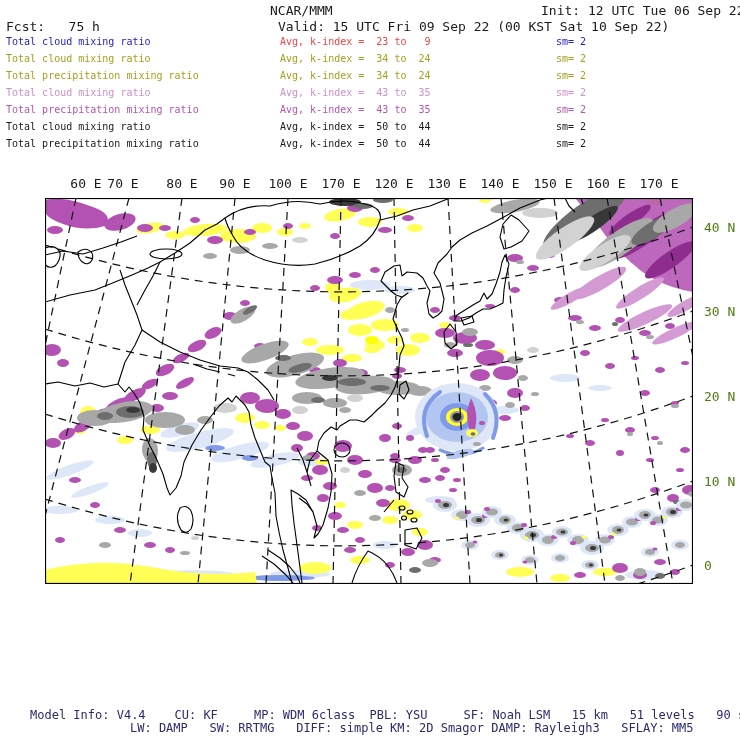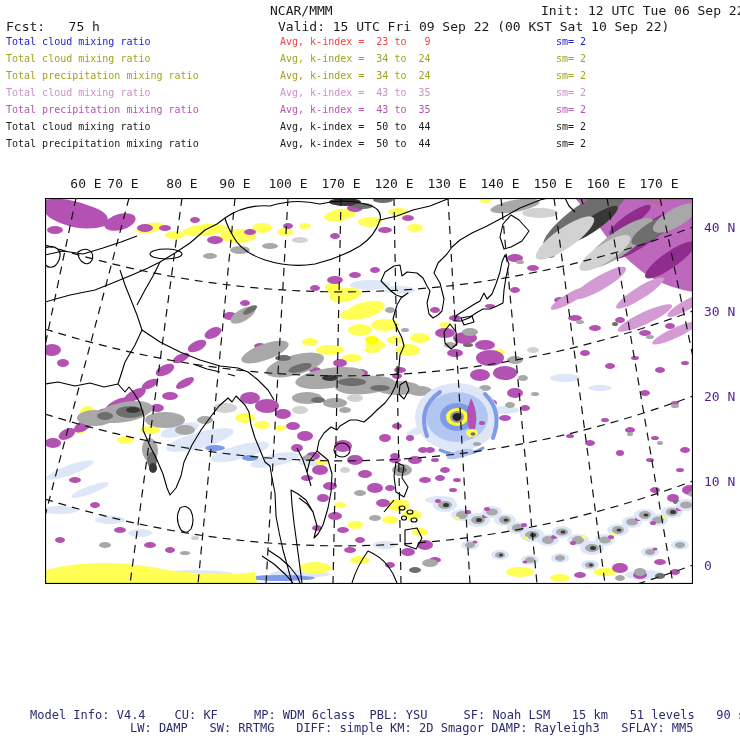--- a/index.html
+++ b/index.html
@@ -2,21 +2,21 @@
 <html><head>
 <meta charset="utf-8">
 <style>
   html,body{margin:0;padding:0;background:#ffffff;}
   #page{position:relative;width:740px;height:740px;background:#ffffff;overflow:hidden;
         font-family:"DejaVu Sans Mono","Liberation Mono",monospace;}
   .t{position:absolute;font-size:13px;line-height:15px;white-space:pre;color:#1a1a1a;}
   .legend-row span{position:absolute;white-space:pre;font-size:10px;}
   .lab{left:6px;} .stat{left:280px;} .sm{left:556px;}
   .lon{position:absolute;top:176px;transform:translateX(-50%);font-size:13px;color:#1a1a1a;white-space:pre;}
-  .lat{position:absolute;left:704px;font-size:13px;color:#4c1d95;white-space:pre;}
+  .lat{position:absolute;left:704px;font-size:13px;color:#4d7c0f;white-space:pre;}
   .foot{position:absolute;font-size:12px;white-space:pre;color:#2b2b6e;}
   #mapwrap{position:absolute;left:45px;top:198px;width:648px;height:386px;}
   svg{display:block;}
 </style>
 </head>
 <body>
 <div id="page">
 
 <div class="t" style="left:270px;top:3px">NCAR/MMM</div>
 <div class="t" style="left:541px;top:3px">Init: 12 UTC Tue 06 Sep 22</div>

